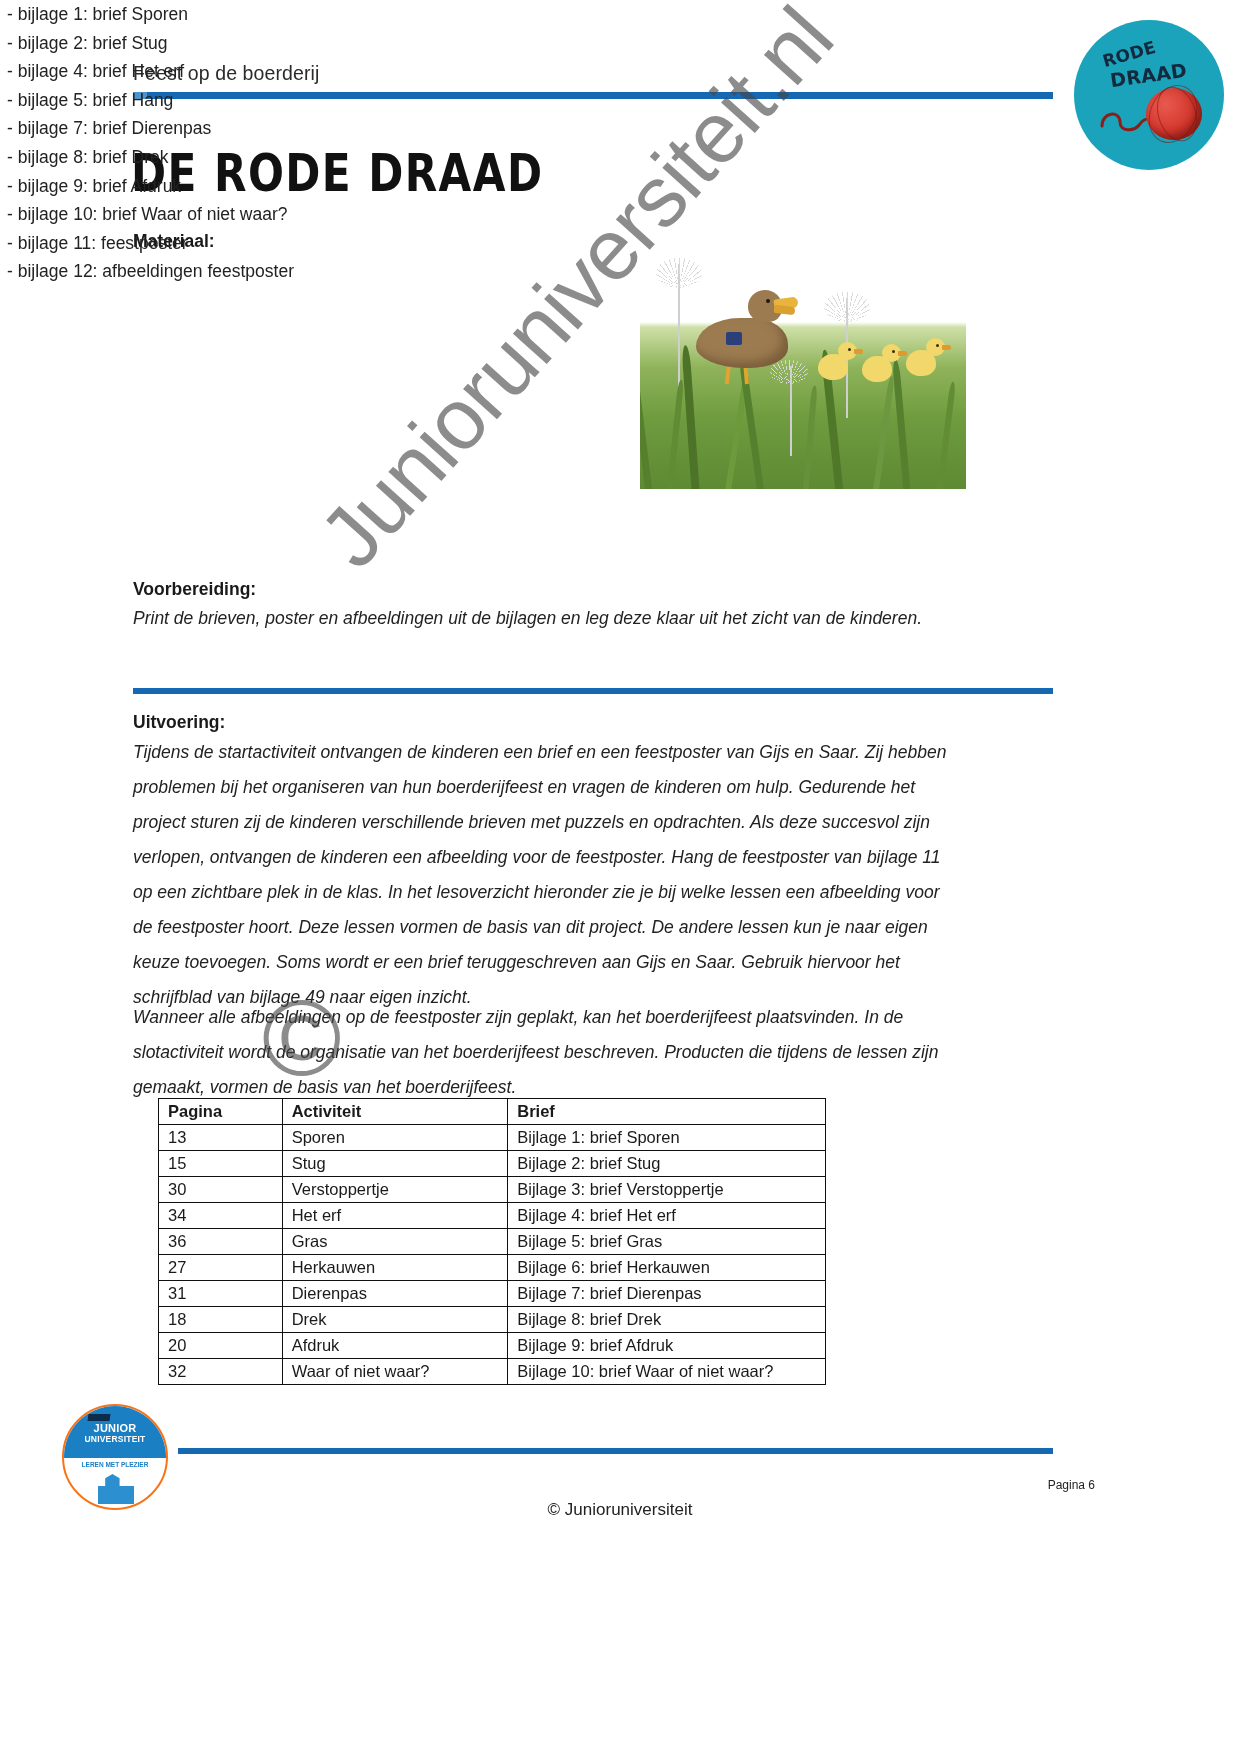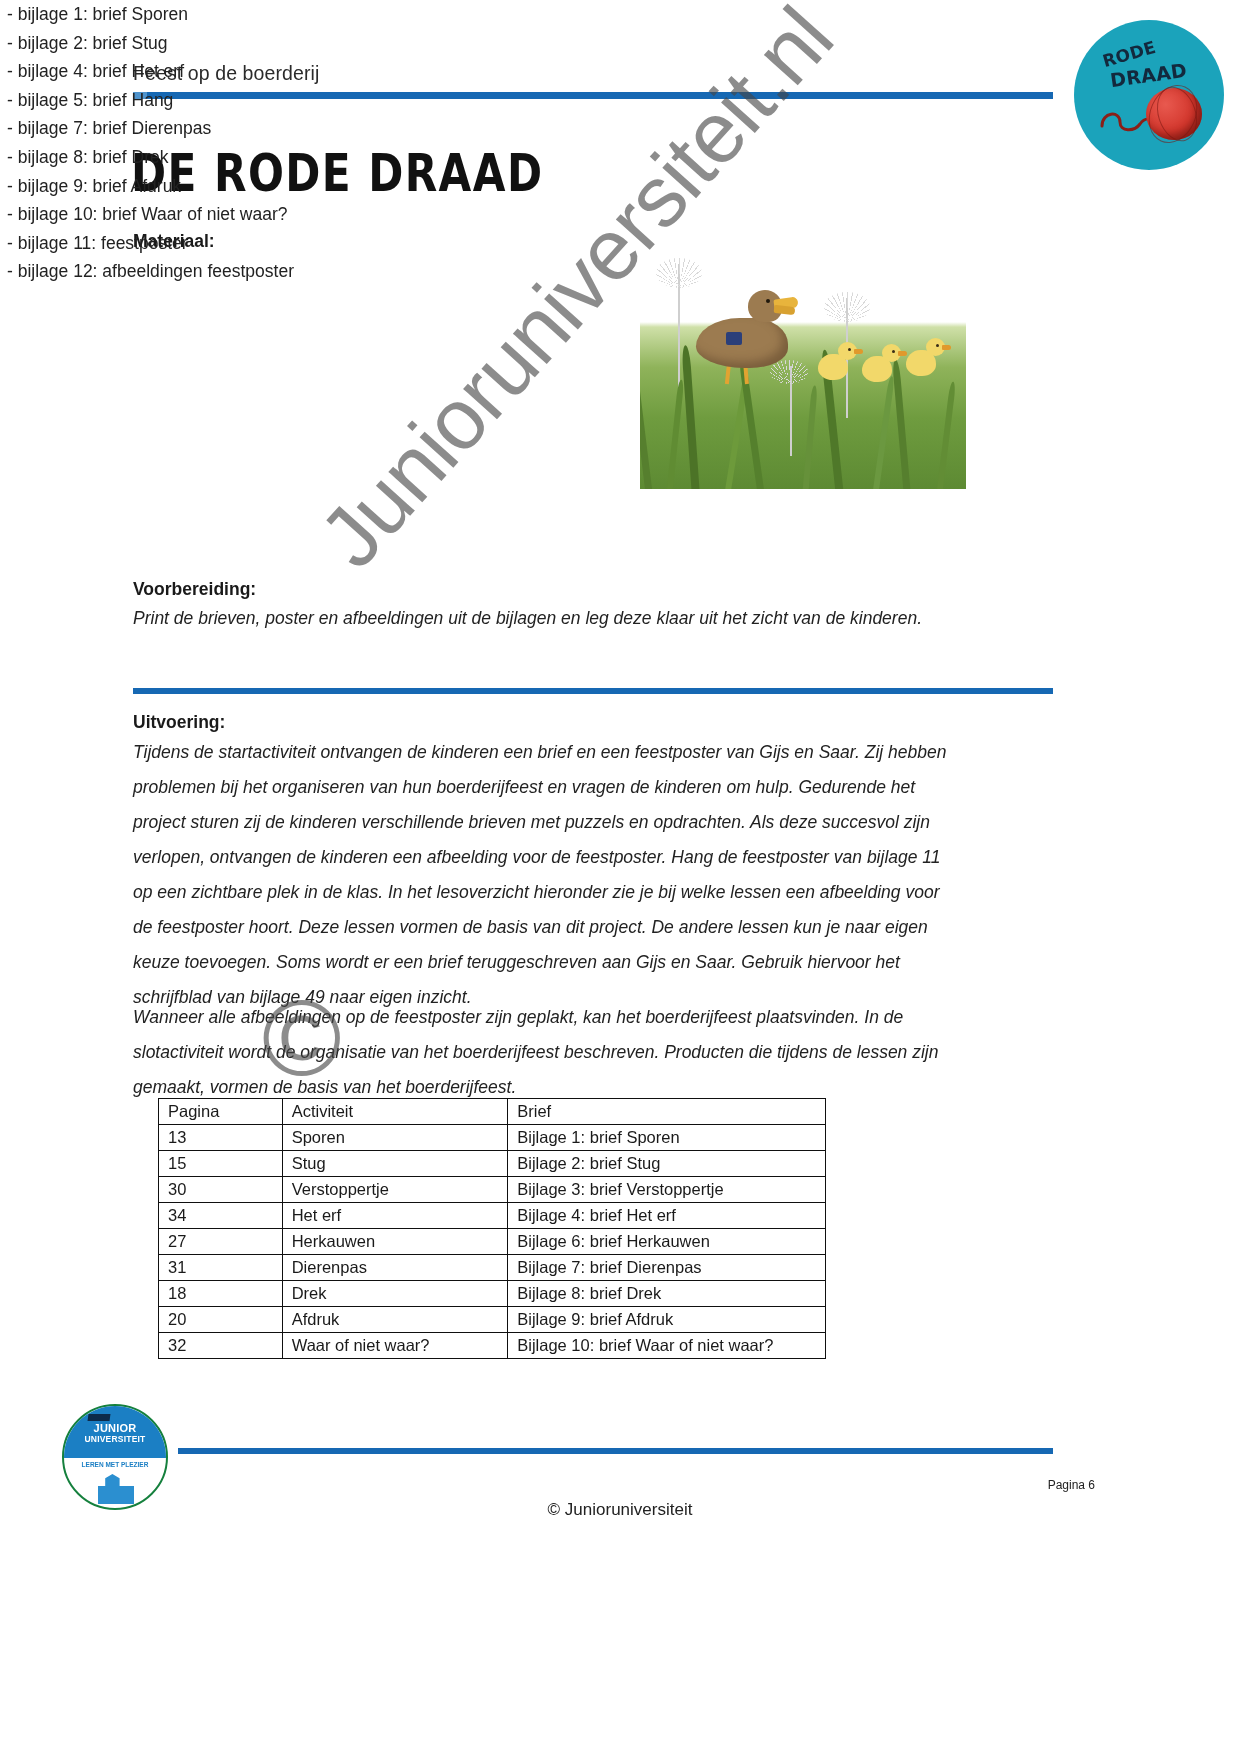--- a/index.html
+++ b/index.html
@@ -250,21 +250,21 @@
   }
   .lesson-table th, .lesson-table td {
     border: 1.6px solid #0f0f0f;
     padding: 3px 9px;
     text-align: left;
     height: 26px;
     color: #1a1a1a;
     font-weight: normal;
     white-space: nowrap;
   }
-  .lesson-table th { font-weight: normal; }
+  .lesson-table th { font-weight: bold; }
   .lesson-table col.c-pagina { width: 124px; }
   .lesson-table col.c-activiteit { width: 226px; }
   .lesson-table col.c-brief { width: 318px; }
 
   
   .watermark {
     position: absolute;
     left: 300px; top: 520px;
     font-size: 86px;
     color: rgba(70,70,70,0.62);
@@ -289,21 +289,21 @@
     left: 178px; top: 1448px;
     width: 875px; height: 6px;
     background: #1668b3;
   }
   .footer-logo {
     position: absolute;
     left: 62px; top: 1404px;
     width: 106px; height: 106px;
     border-radius: 50%;
     background: #ffffff;
-    border: 2px solid #15803d;
+    border: 2px solid #f97316;
     overflow: hidden;
   }
   .fl-top {
     position: absolute;
     left: 0; top: 0; width: 102px; height: 52px;
     background: #1b7fc4;
   }
   .fl-cap {
     position: absolute;
     left: 24px; top: 8px;
@@ -481,20 +481,25 @@
         <td>30</td>
         <td>Verstoppertje</td>
         <td>Bijlage 3: brief Verstoppertje</td>
       </tr>
       <tr>
         <td>34</td>
         <td>Het erf</td>
         <td>Bijlage 4: brief Het erf</td>
       </tr>
       <tr>
+        <td>36</td>
+        <td>Gras</td>
+        <td>Bijlage 5: brief Gras</td>
+      </tr>
+      <tr>
         <td>27</td>
         <td>Herkauwen</td>
         <td>Bijlage 6: brief Herkauwen</td>
       </tr>
       <tr>
         <td>31</td>
         <td>Dierenpas</td>
         <td>Bijlage 7: brief Dierenpas</td>
       </tr>
       <tr>

